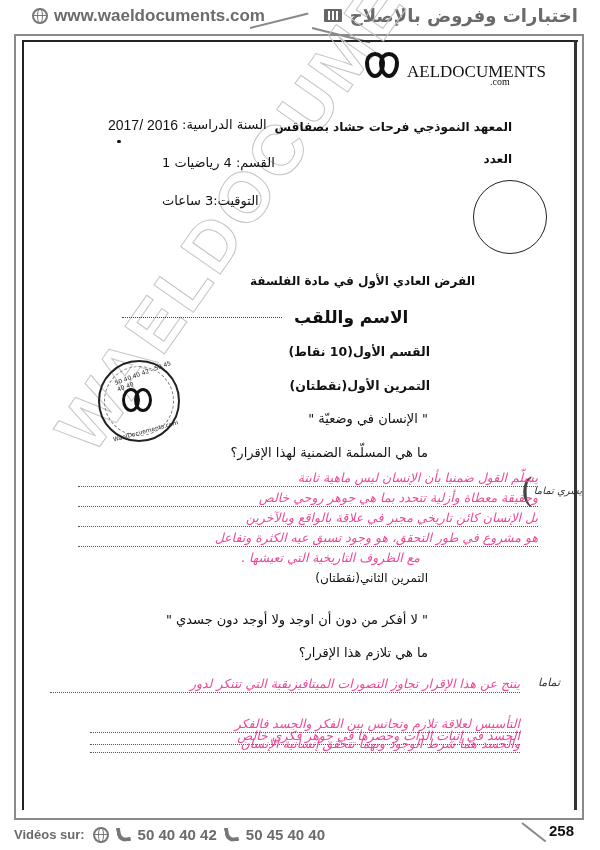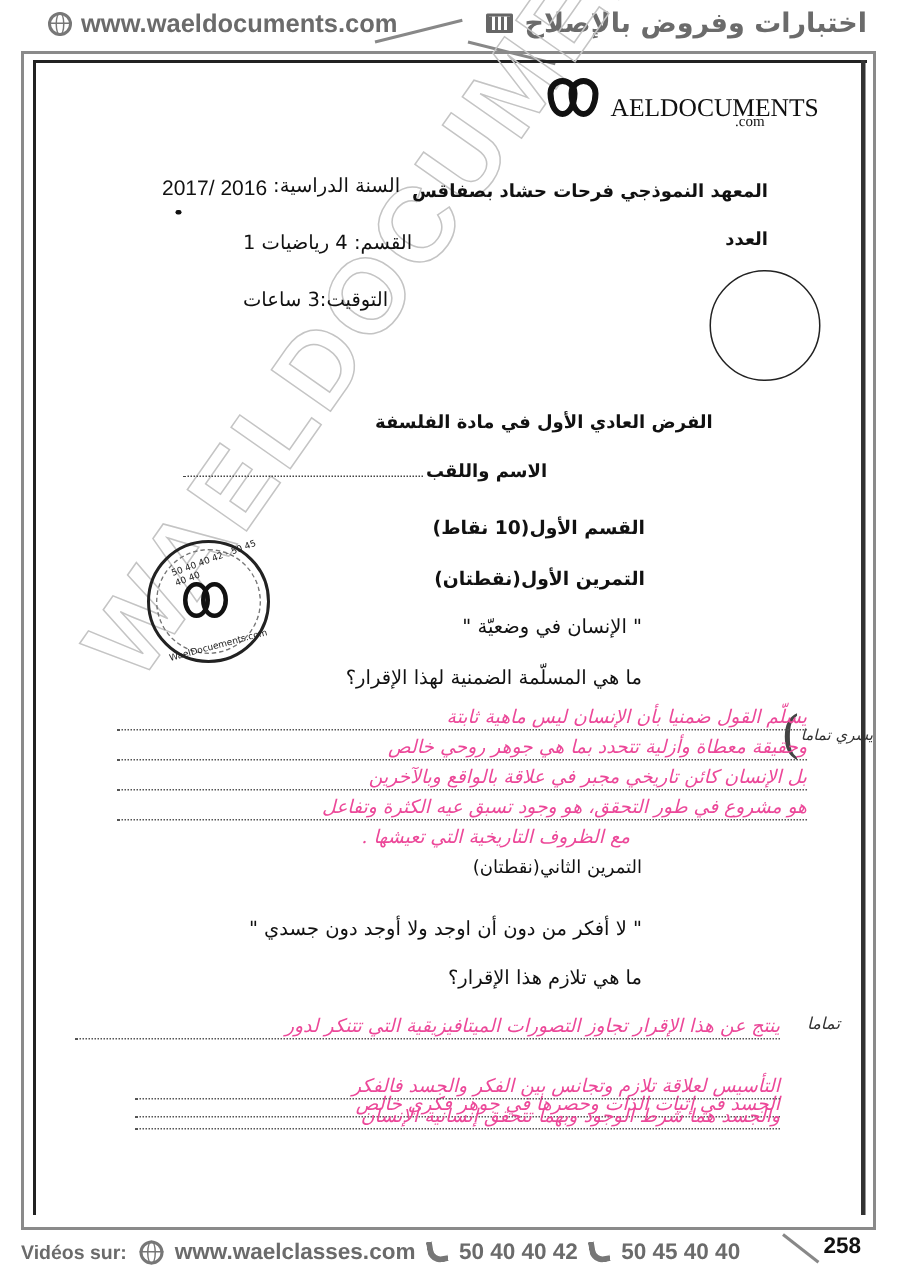--- a/index.html
+++ b/index.html
@@ -27,21 +27,21 @@
   .logo-com{font-family:"Liberation Serif",serif;font-size:10px;position:absolute;left:490px;top:76px;}
   
   .ar{direction:rtl;font-family:"DejaVu Sans",sans-serif;}
   .r-school{right:88px;top:120px;font-size:12px;font-weight:bold;}
   .r-year{left:108px;top:117px;font-size:13px;display:flex;gap:4px;direction:rtl;}
   .r-num{right:88px;top:152px;font-size:12px;font-weight:bold;}
   .r-class{left:162px;top:155px;font-size:13px;}
   .r-time{left:162px;top:193px;font-size:13px;}
   .circle{left:473px;top:180px;width:72px;height:72px;border:1.5px solid #222;border-radius:50%;}
   .r-title{left:250px;top:274px;font-size:12px;font-weight:bold;}
-  .r-name{left:122px;top:307px;font-size:12px;font-weight:bold;display:flex;direction:rtl;}
+  .r-name{left:122px;top:307px;font-size:17px;font-weight:bold;display:flex;direction:rtl;gap:10px;}
   .dots{border-bottom:1.5px dotted #444;width:160px;height:10px;margin-right:2px;}
   .sec{right:170px;font-size:12.5px;font-weight:bold;}
   .q{right:172px;font-size:13px;}
   
   .stamp{left:98px;top:360px;width:78px;height:78px;border:2px solid #222;border-radius:50%;display:flex;align-items:center;justify-content:center;}
   .stamp-ring{position:absolute;inset:4px;border:1px dashed #777;border-radius:50%;}
   .stamp-mark{width:34px;height:26px;position:relative;}
   .stamp-mark span{position:absolute;top:0;width:18px;height:24px;border:3.5px solid #111;border-radius:50%;box-sizing:border-box;}
   .stamp-txt{position:absolute;font-size:6px;color:#222;}
   
@@ -134,20 +134,19 @@
 
 <div class="abs side-note ar" style="right:40px;top:676px;font-size:11px;">تماما</div>
 <div class="abs hw" style="right:80px;top:676px;width:470px;">ينتج عن هذا الإقرار تجاوز التصورات الميتافيزيقية التي تتنكر لدور</div>
 <div class="abs hw" style="right:80px;top:696px;width:430px;margin-top:32px;">الجسد في إثبات الذات وحصرها في جوهر فكري خالص</div>
 <div class="abs hw" style="right:80px;top:716px;width:430px;">التأسيس لعلاقة تلازم وتجانس بين الفكر والجسد فالفكر</div>
 <div class="abs hw" style="right:80px;top:736px;width:430px;">والجسد هما شرط الوجود وبهما تتحقق إنسانية الإنسان</div>
 
 <div class="abs foot">
   <small>Vidéos sur:</small>
   <span class="globe"></span>
-  <span>www.waelclasses.com</span>
   <span class="phone"></span>
   <span>50 40 40 42</span>
   <span class="phone"></span>
   <span>50 45 40 40</span>
 </div>
 <div class="abs foot-slash"></div>
 <div class="abs pagenum">258</div>
 
 </body></html>

